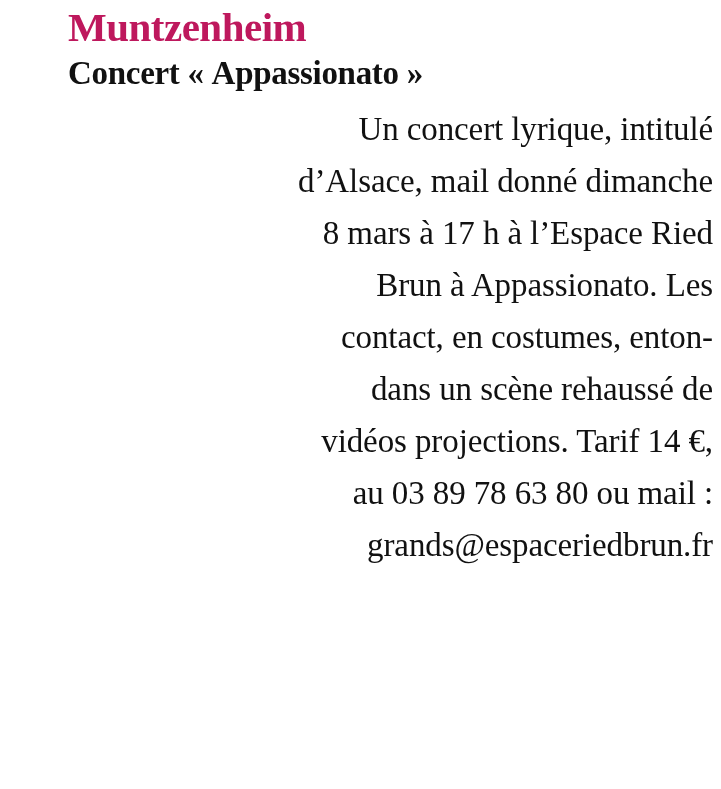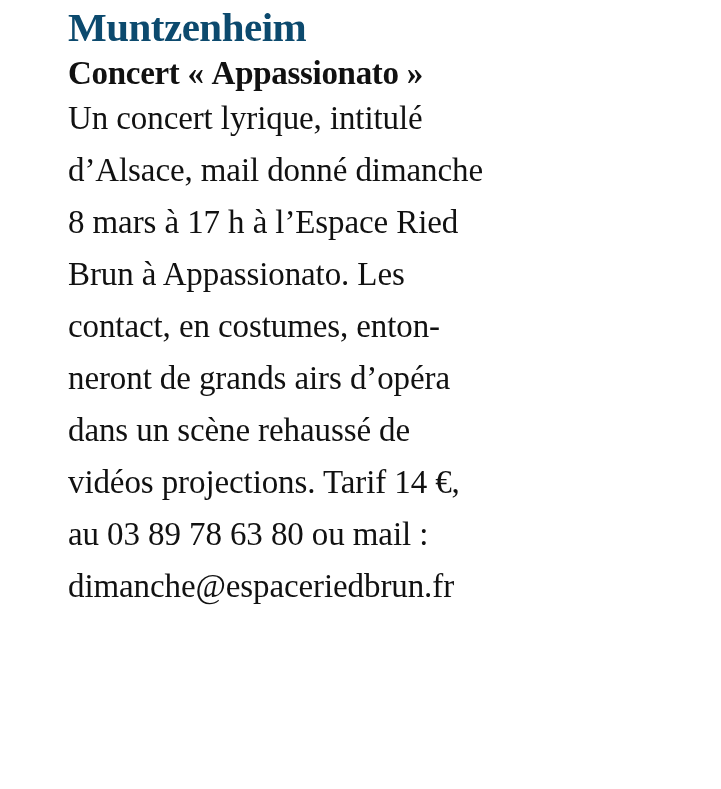--- a/index.html
+++ b/index.html
@@ -18,60 +18,59 @@
     width: 721px;
     height: 789px;
     padding: 4px 8px 0 68px;
     background: #ffffff;
   }
   .locality {
     font-family: "Liberation Serif", serif;
     font-weight: bold;
     font-size: 41px;
     line-height: 46px;
-    color: #0c4a6e;
+    color: #be185d;
     letter-spacing: -0.5px;
     margin: 0 0 4px 0;
     white-space: nowrap;
   }
   .headline {
     font-family: "Liberation Serif", serif;
     font-weight: bold;
     font-size: 33px;
     line-height: 38px;
     color: #111111;
     letter-spacing: -0.3px;
-    margin: 0 0 0 0;
+    margin: 0 0 11px 0;
     white-space: nowrap;
   }
   .body-text {
     font-family: "Liberation Serif", serif;
     font-size: 33px;
     line-height: 52px;
     color: #111111;
     margin: 0;
-    text-align: left;
+    text-align: right;
     letter-spacing: -0.1px;
   }
   .body-text .ln {
     display: block;
     white-space: nowrap;
   }
 </style>
 </head>
 <body>
 
 <div class="article">
   <h1 class="locality">Muntzenheim</h1>
   <h2 class="headline">Concert «&nbsp;Appassionato&nbsp;»</h2>
   <div class="body-text">
     <span class="ln">Un concert lyrique, intitulé</span>
     <span class="ln">d’Alsace, mail donné dimanche</span>
     <span class="ln">8 mars à 17&nbsp;h à l’Espace Ried</span>
     <span class="ln">Brun à Appassionato. Les</span>
     <span class="ln">contact, en costumes, enton-</span>
-    <span class="ln">neront de grands airs d’opéra</span>
     <span class="ln">dans un scène rehaussé de</span>
     <span class="ln">vidéos projections. Tarif 14&nbsp;€,</span>
     <span class="ln">au 03&nbsp;89&nbsp;78&nbsp;63&nbsp;80 ou mail&nbsp;:</span>
-    <span class="ln">dimanche@espaceriedbrun.fr</span>
+    <span class="ln">grands@espaceriedbrun.fr</span>
   </div>
 </div>
 
 </body></html>

